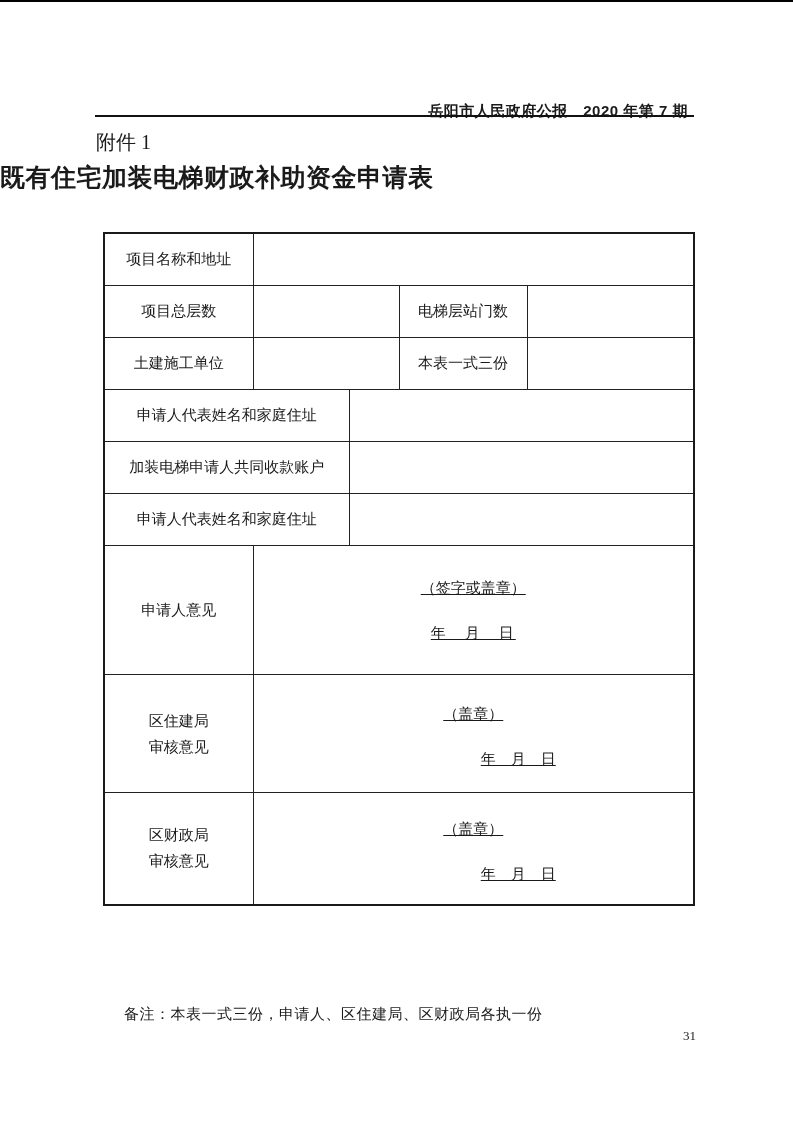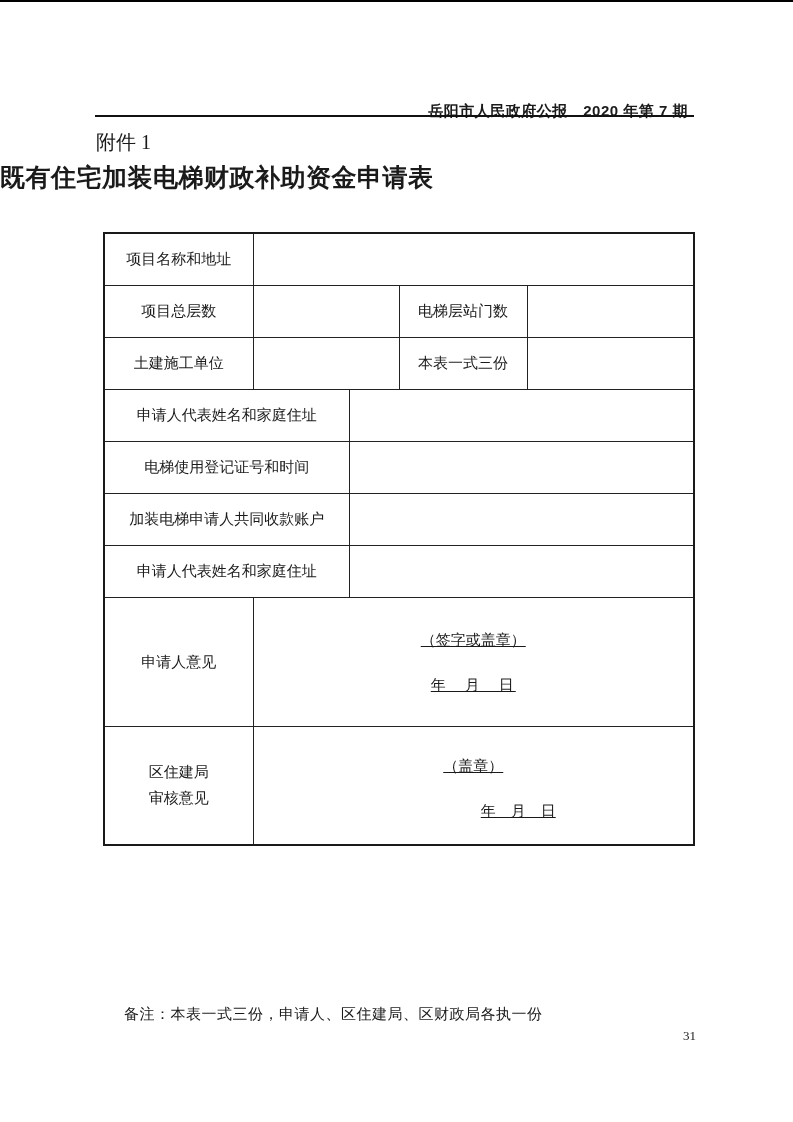--- a/index.html
+++ b/index.html
@@ -104,24 +104,20 @@
         <td>土建施工单位</td>
         <td colspan="2"></td>
         <td>本表一式三份</td>
         <td></td>
       </tr>
       <tr style="height:45px">
         <td colspan="2">申请人代表姓名和家庭住址</td>
         <td colspan="3"></td>
       </tr>
       <tr style="height:45px">
-        <td colspan="2">电梯使用登记证号和时间</td>
-        <td colspan="3"></td>
-      </tr>
-      <tr style="height:45px">
         <td colspan="2">加装电梯申请人共同收款账户</td>
         <td colspan="3"></td>
       </tr>
       <tr style="height:46px">
         <td colspan="2">申请人代表姓名和家庭住址</td>
         <td colspan="3"></td>
       </tr>
       <tr style="height:129px">
         <td>申请人意见</td>
         <td colspan="4" class="sig-cell">
@@ -132,20 +128,30 @@
       <tr style="height:118px">
         <td class="two-line">
           <div>区住建局</div>
           <div>审核意见</div>
         </td>
         <td colspan="4" class="sig-cell" style="padding-bottom:10px">
           <div class="sig-line">（盖章）</div>
           <div class="date-line date-shift">年　月　日</div>
         </td>
       </tr>
+      <tr style="height:112px">
+        <td class="two-line">
+          <div>区财政局</div>
+          <div>审核意见</div>
+        </td>
+        <td colspan="4" class="sig-cell" style="padding-bottom:10px">
+          <div class="sig-line">（盖章）</div>
+          <div class="date-line date-shift">年　月　日</div>
+        </td>
+      </tr>
     </tbody>
   </table>
 
   <div class="note">备注：本表一式三份，申请人、区住建局、区财政局各执一份</div>
 
   <div class="page-number">31</div>
 
 </div>
 
 </body></html>

